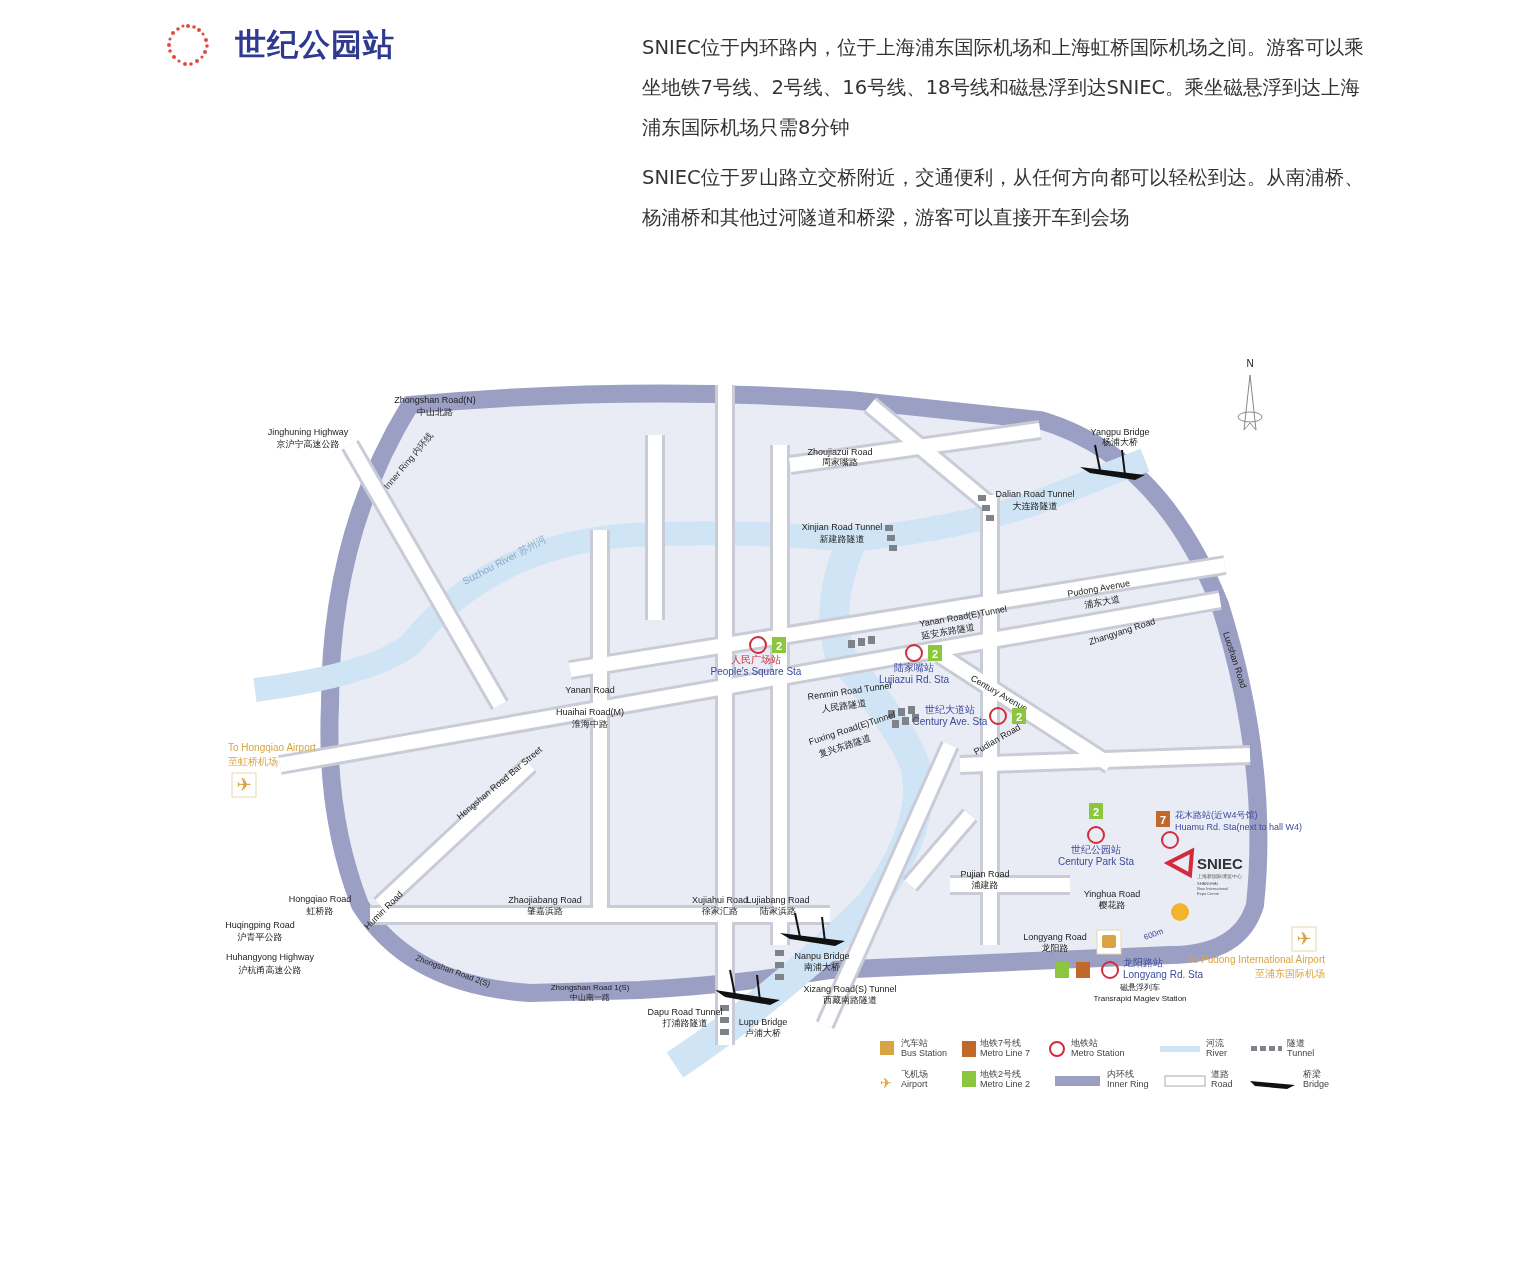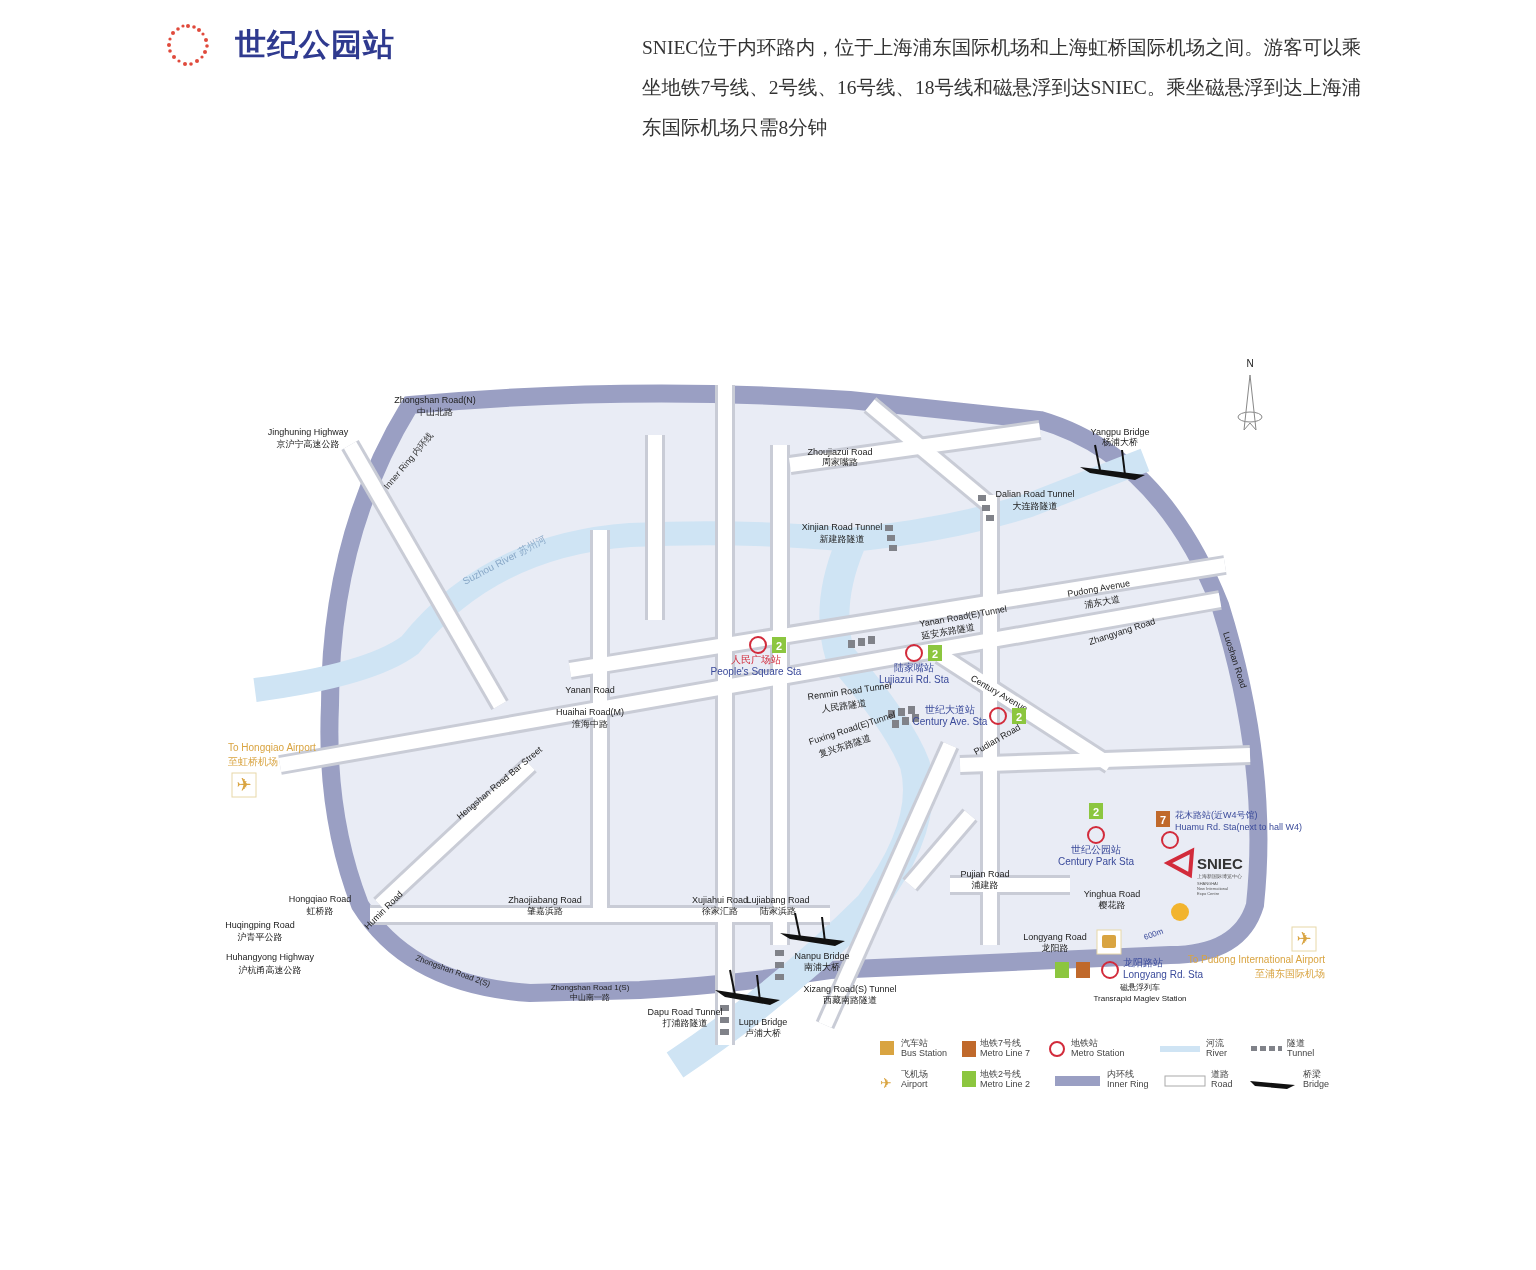--- a/index.html
+++ b/index.html
@@ -1,20 +1,20 @@
 <!DOCTYPE html>
 <html><head>
 <meta charset="utf-8">
 <style>
   html,body{margin:0;padding:0;background:#ffffff;}
   body{width:1536px;height:1270px;position:relative;overflow:hidden;font-family:"DejaVu Sans","Liberation Sans",sans-serif;color:#333;}
   .header{position:absolute;left:165px;top:22px;display:flex;align-items:center;}
   .logo-ring{width:46px;height:46px;position:relative;}
   .title{margin-left:24px;font-size:31px;font-weight:bold;color:#2f3a8f;letter-spacing:1px;}
-  .intro{position:absolute;left:642px;top:28px;width:730px;font-size:19.5px;line-height:40px;color:#333;font-family:Liberation Serif, serif;}
+  .intro{position:absolute;left:642px;top:28px;width:730px;font-size:19.5px;line-height:40px;color:#333;}
   .intro p{margin:0 0 10px 0;}
   .map{position:absolute;left:210px;top:345px;}
   svg text{font-family:"Liberation Sans","DejaVu Sans",sans-serif;}
 </style>
 </head>
 <body>
 
 <div class="header">
   <div class="logo-ring">
     <svg width="46" height="46" viewBox="0 0 46 46">
@@ -39,20 +39,21 @@
           <circle cx="13" cy="7" r="1.8"></circle>
           <circle cx="18" cy="4" r="1.6"></circle>
       </g>
     </svg>
   </div>
   <div class="title">世纪公园站</div>
 </div>
 
 <div class="intro">
   <p>SNIEC位于内环路内，位于上海浦东国际机场和上海虹桥国际机场之间。游客可以乘坐地铁7号线、2号线、16号线、18号线和磁悬浮到达SNIEC。乘坐磁悬浮到达上海浦东国际机场只需8分钟</p>
+  <p>SNIEC位于罗山路立交桥附近，交通便利，从任何方向都可以轻松到达。从南浦桥、杨浦桥和其他过河隧道和桥梁，游客可以直接开车到会场</p>
 </div>
 
 <div class="map">
 <svg width="1130" height="800" viewBox="0 0 1130 800" xmlns="http://www.w3.org/2000/svg">
 
   <g>
     <path d="M 200 60 Q 420 40 640 55 L 830 75 Q 950 110 1010 260 Q 1060 420 1045 560 Q 1030 610 960 610 L 620 625 Q 520 640 430 645 L 320 648 Q 200 640 150 560 Q 115 470 120 360 Q 120 190 200 60 Z" fill="#e9ecf5"></path>
     <path d="M 200 60 Q 420 40 640 55 L 830 75 Q 950 110 1010 260 Q 1060 420 1045 560 Q 1030 610 960 610 L 620 625 Q 520 640 430 645 L 320 648 Q 200 640 150 560 Q 115 470 120 360 Q 120 190 200 60 Z" fill="none" stroke="#9a9fc3" stroke-width="18"></path>
   </g>
 

